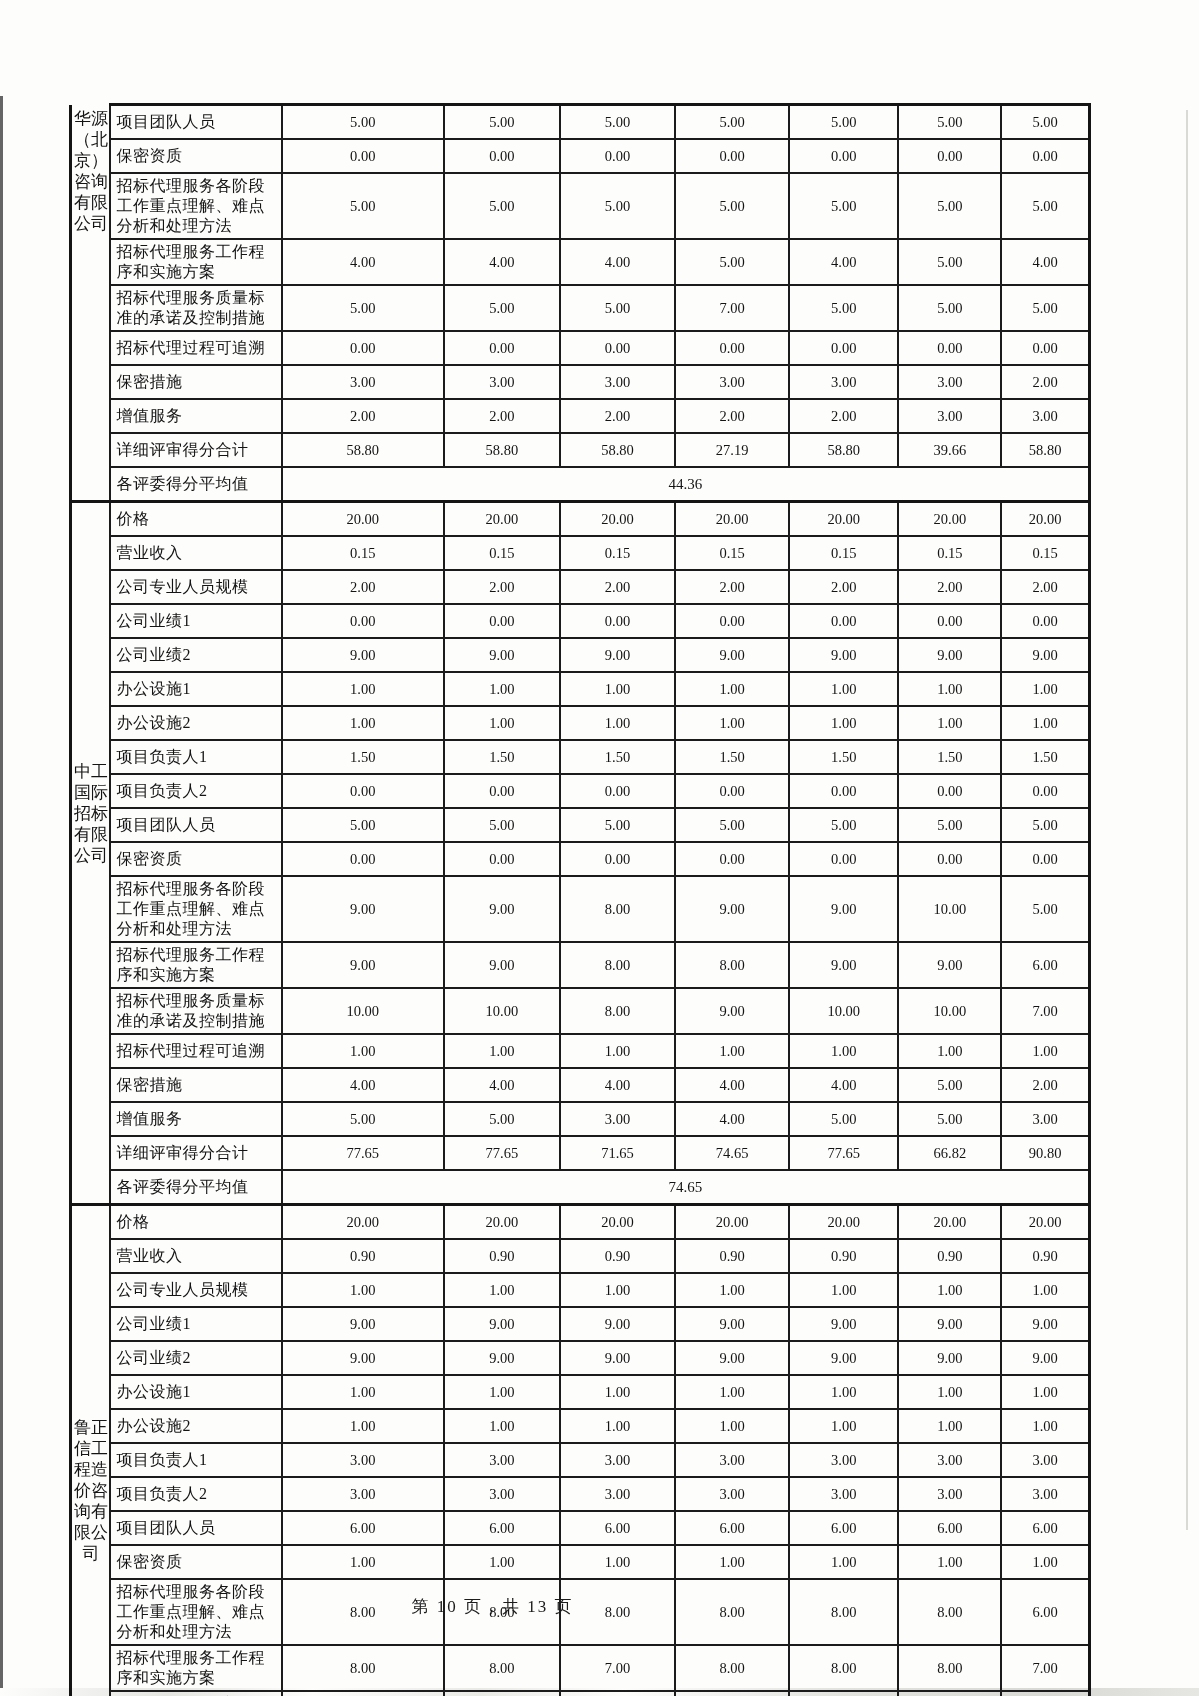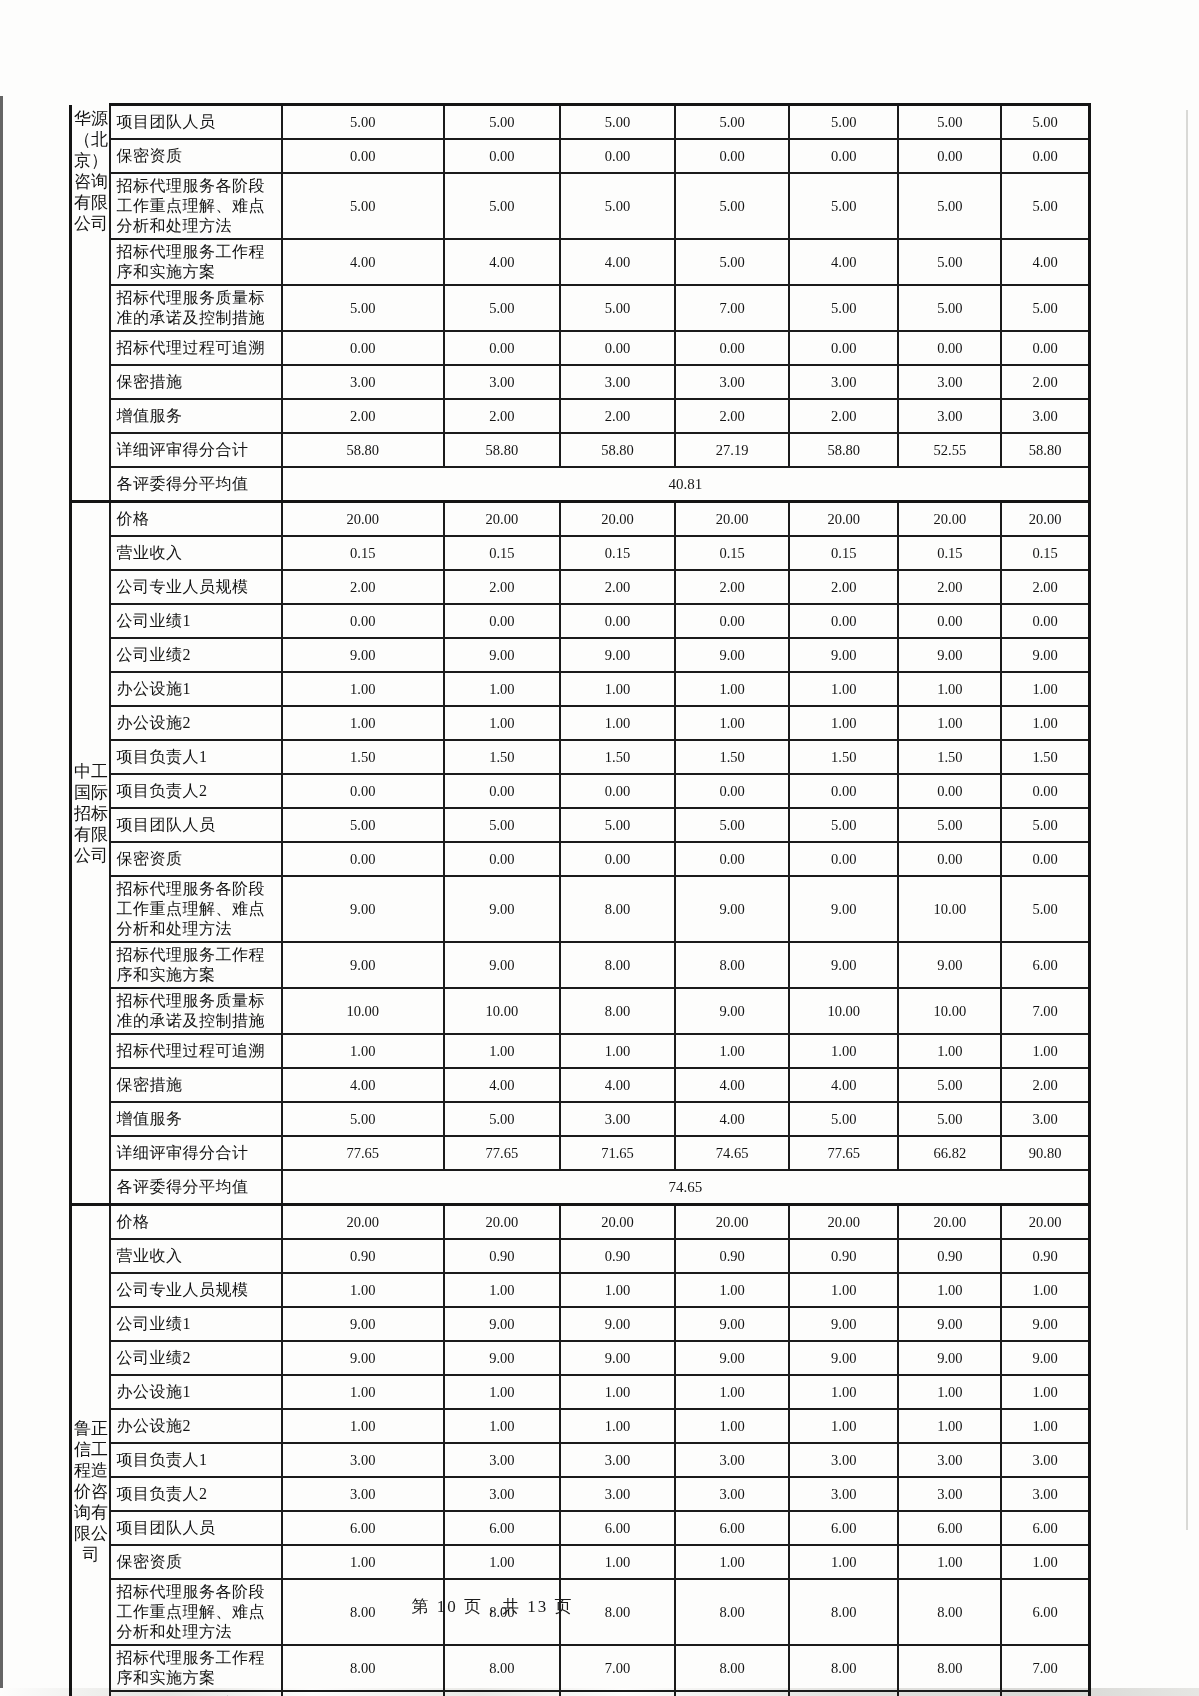--- a/index.html
+++ b/index.html
@@ -35,21 +35,21 @@
     border-left:3px solid #141414;
     padding:0 2px;
   }
   .company-text{
     font-size:17px;line-height:21px;
     word-break:break-all;line-break:anywhere;
     text-align:right;width:34px;margin:0 auto;
   }
   td.company.sec0 .company-text{margin-top:3px;}
   td.company.sec1 .company-text{margin-top:258px;}
-  td.company.sec2 .company-text{margin-top:212px;text-align:center;}
+  td.company.sec2 .company-text{margin-top:212px;text-align:center;font-family:Liberation Mono, monospace;}
   td.label{
     font-size:16px;line-height:20px;
     padding:2px 2px 2px 6px;
     word-break:break-all;line-break:anywhere;
     letter-spacing:.5px;
     border-radius:15px;
   }
   td.value{
     text-align:center;font-size:14.5px;
     padding:1px 0;
@@ -164,26 +164,26 @@
         <td class="value">3.00</td>
         <td class="value edge-r">3.00</td>
       </tr>
       <tr class="row">
         <td class="label">详细评审得分合计</td>
         <td class="value">58.80</td>
         <td class="value">58.80</td>
         <td class="value">58.80</td>
         <td class="value">27.19</td>
         <td class="value">58.80</td>
-        <td class="value">52.55</td>
+        <td class="value">39.66</td>
         <td class="value edge-r">58.80</td>
       </tr>
       <tr class="row">
         <td class="label">各评委得分平均值</td>
-        <td class="avg-value edge-r" colspan="7">40.81</td>
+        <td class="avg-value edge-r" colspan="7">44.36</td>
       </tr>
       <tr class="row sec-start">
         <td class="company sec1" rowspan="19">
           <div class="company-text">中工国际招标有限公司</div>
         </td>
         <td class="label">价格</td>
         <td class="value">20.00</td>
         <td class="value">20.00</td>
         <td class="value">20.00</td>
         <td class="value">20.00</td>

